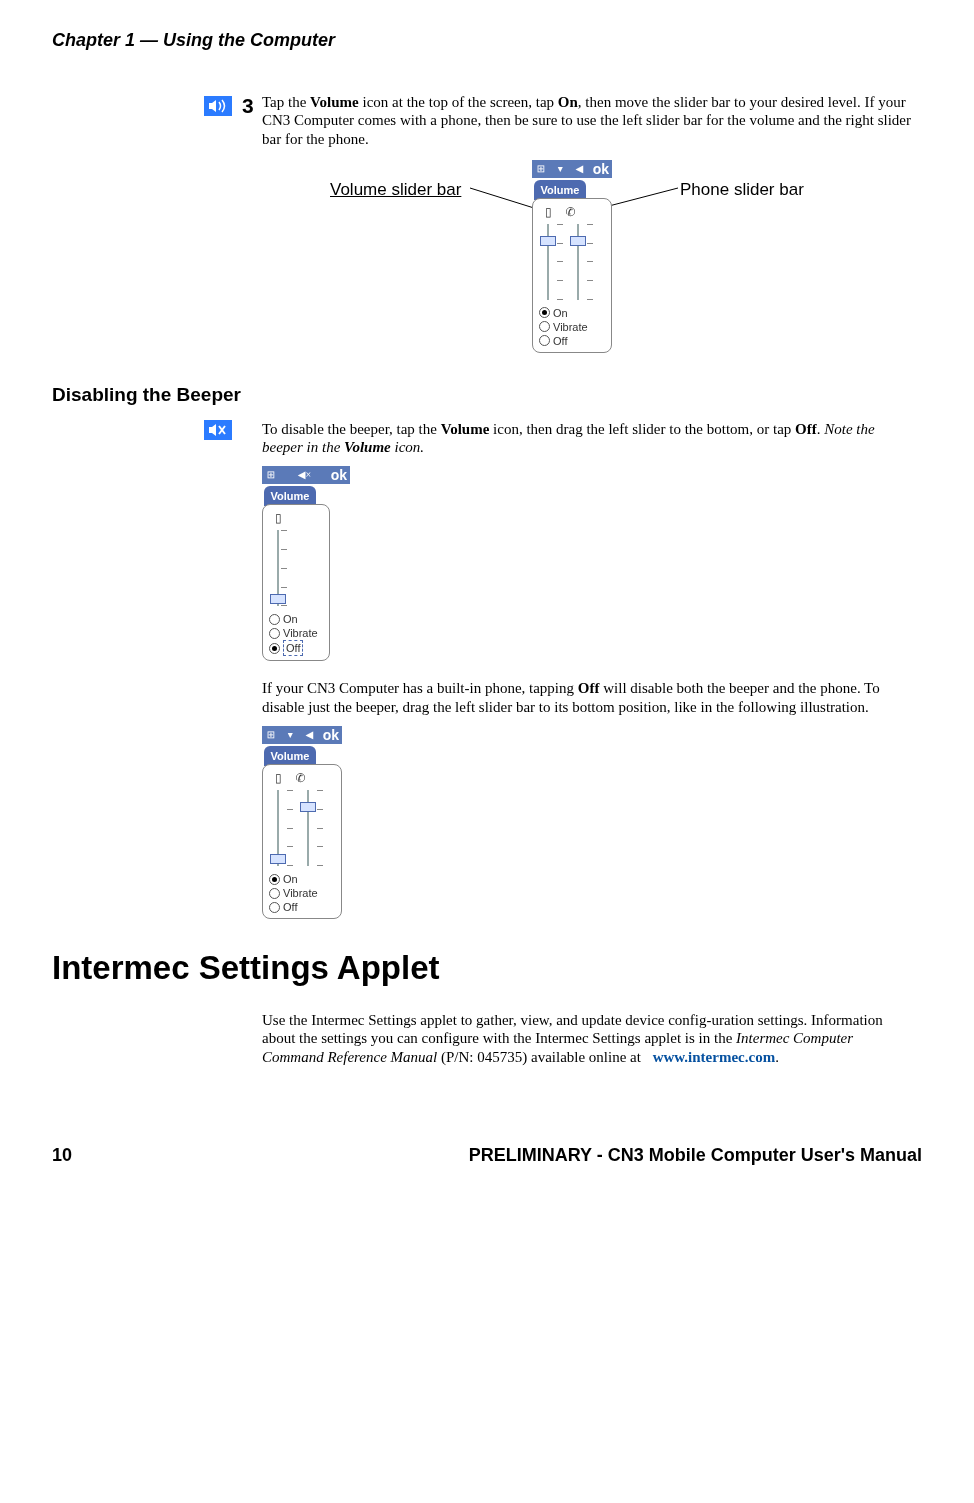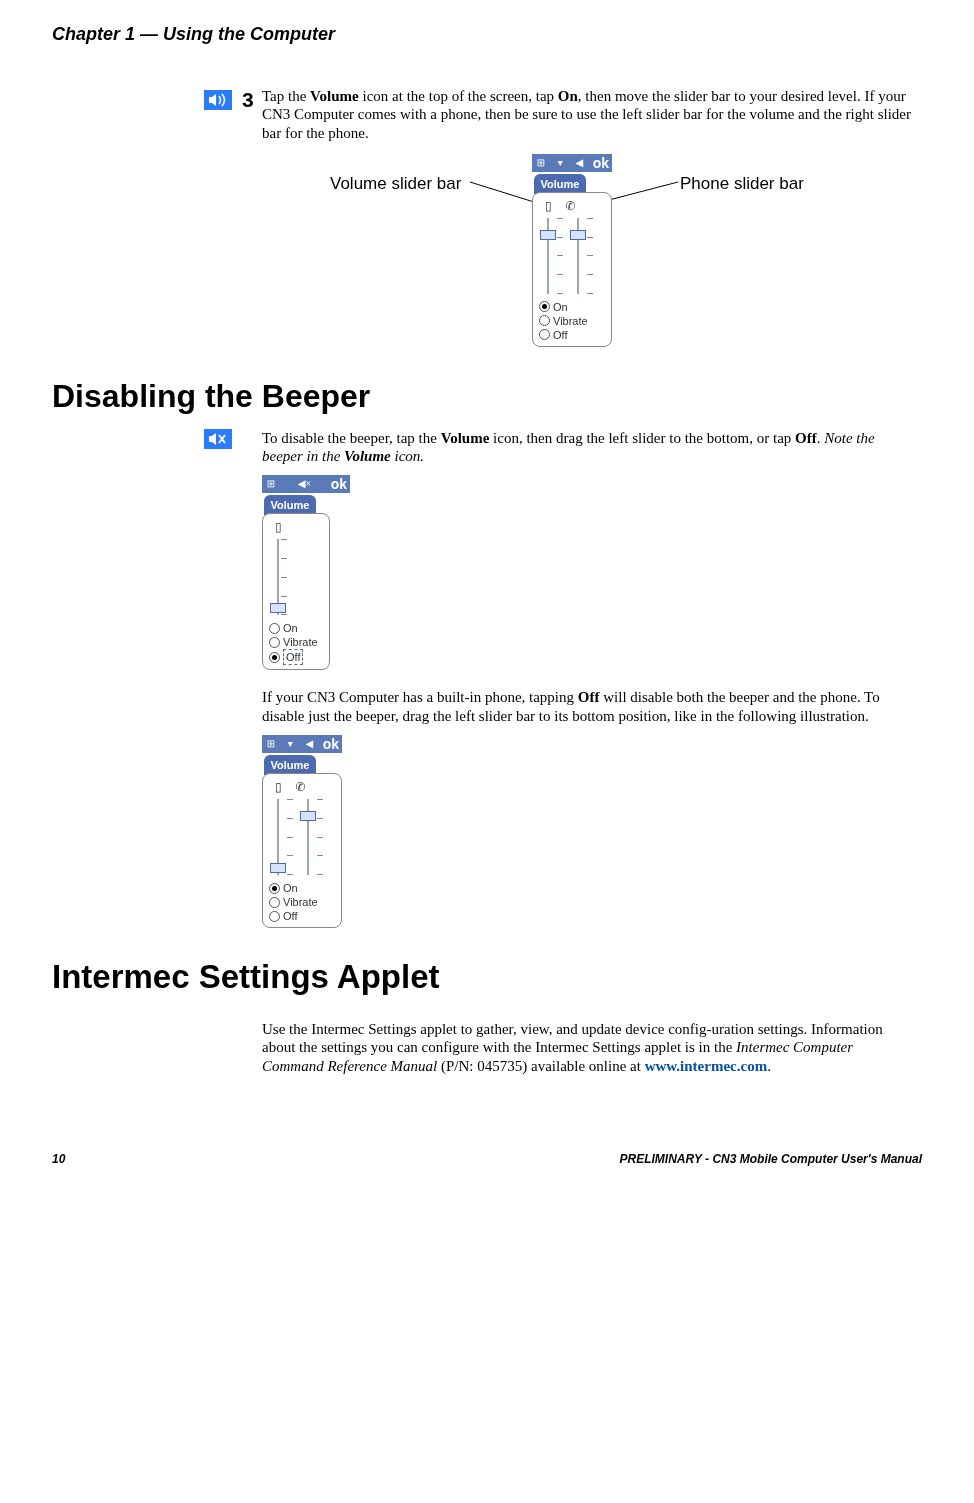--- a/index.html
+++ b/index.html
@@ -9,21 +9,21 @@
     width: 974px;
     background: #fff;
     font-family: "Times New Roman", Times, serif;
     color: #000;
   }
   .page {
     width: 974px;
     height: 1192px;
     position: relative;
     box-sizing: border-box;
-    padding: 24px 52px 20px 52px;
+    padding: 30px 52px 20px 52px;
   }
   .chapter-header {
     font-family: "Myriad Pro", "Segoe UI", Arial, sans-serif;
     font-weight: 700;
     font-style: italic;
     font-size: 18px;
     margin-bottom: 42px;
   }
   .body-col {
     margin-left: 210px;
@@ -63,21 +63,21 @@
     position: relative;
     height: 200px;
     margin-top: 12px;
   }
   .diagram1 .label-left, .diagram1 .label-right {
     font-family: "Myriad Pro", "Segoe UI", Arial, sans-serif;
     font-size: 17px;
     position: absolute;
     top: 20px;
   }
-  .diagram1 .label-left { left: 68px; }
+  .diagram1 .label-left { left: 68px; text-decoration: underline; }
   .diagram1 .label-right { left: 418px; }
   .ui-wrap {
     position: absolute;
   }
   .ui-wrap.d1 { left: 270px; top: 0; }
   .title-bar {
     width: 80px;
     height: 18px;
     background: #5b7ab8;
     display: flex;
@@ -207,51 +207,51 @@
 
   .diagram1 svg.lines {
     position: absolute;
     left: 0; top: 0;
     pointer-events: none;
   }
 
   .h2 {
     font-family: "Myriad Pro", "Segoe UI", Arial, sans-serif;
     font-weight: 800;
-    font-size: 32px;
+    font-size: 19px;
     margin-top: 24px;
     margin-bottom: 14px;
   }
   .h1 {
     font-family: "Myriad Pro", "Segoe UI", Arial, sans-serif;
     font-weight: 700;
     font-size: 33px;
     margin-top: 30px;
     margin-bottom: 24px;
   }
   .ui-block {
     margin-top: 10px;
     margin-bottom: 18px;
   }
   a.link {
     color: #0651a0;
     font-weight: 700;
     text-decoration: none;
+    margin-left: 8px;
   }
   .footer {
     position: absolute;
     bottom: 26px;
     left: 52px;
     right: 52px;
     display: flex;
     justify-content: space-between;
     font-family: "Myriad Pro", "Segoe UI", Arial, sans-serif;
     font-weight: 700;
-    font-style: italic;
-    font-size: 12px;
+    font-size: 18px;
   }
 </style>
 </head>
 <body>
 
 <div class="page">
   <div class="chapter-header">Chapter 1 — Using the Computer</div>
 
   <div class="body-col">
     <div class="step-row">

